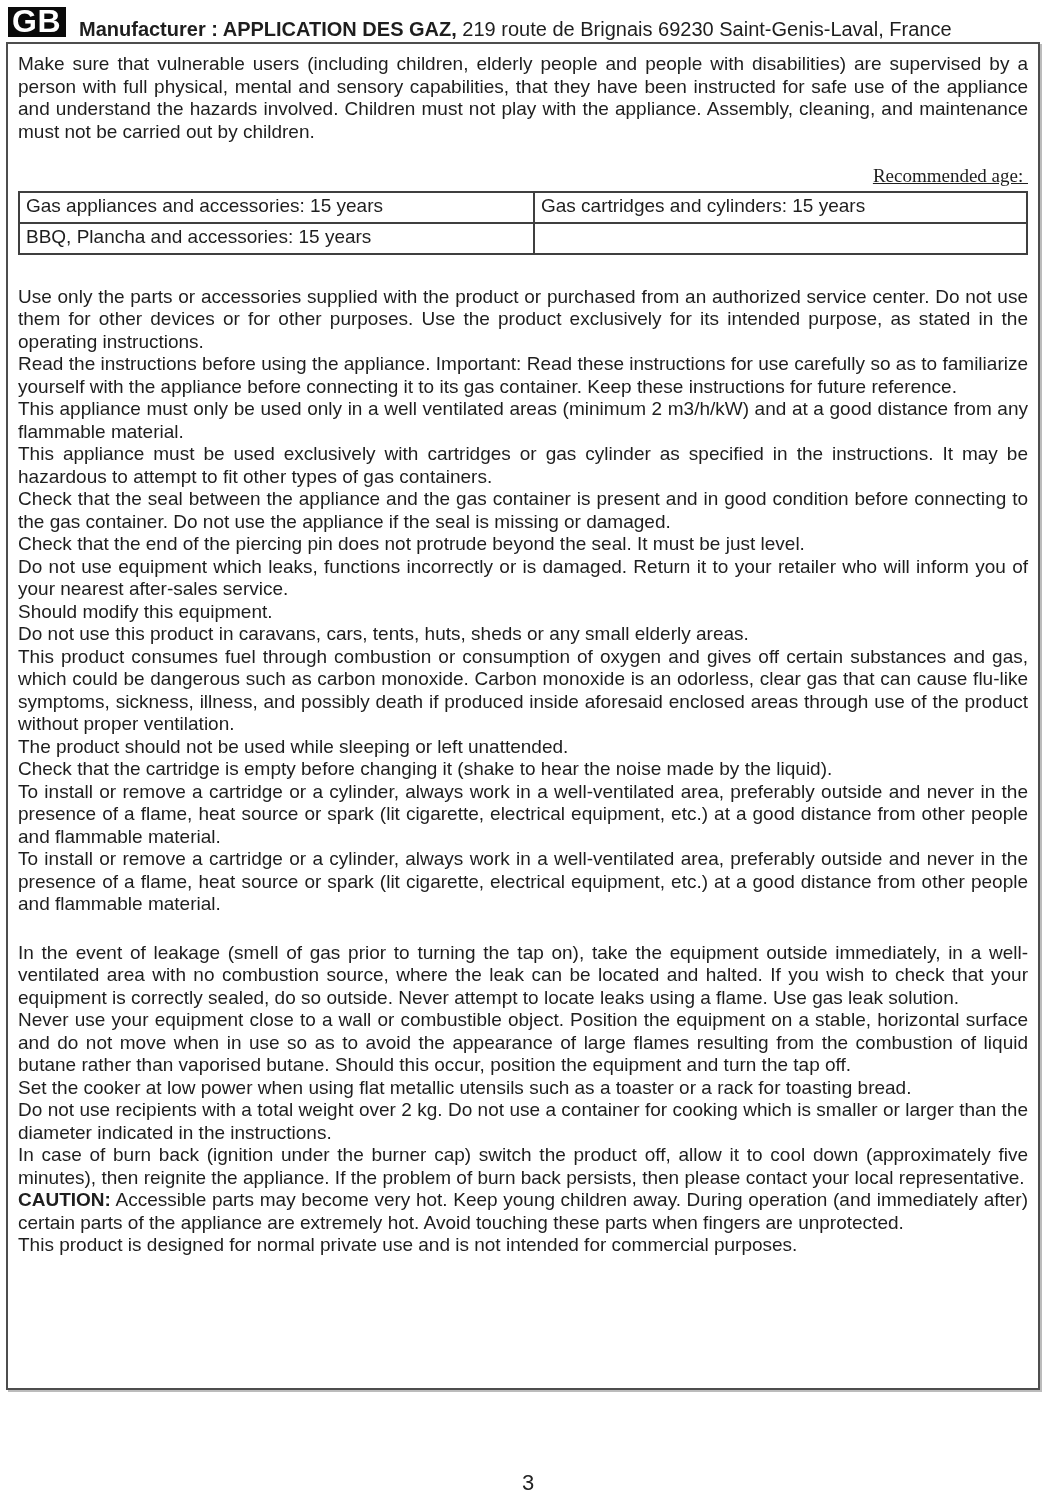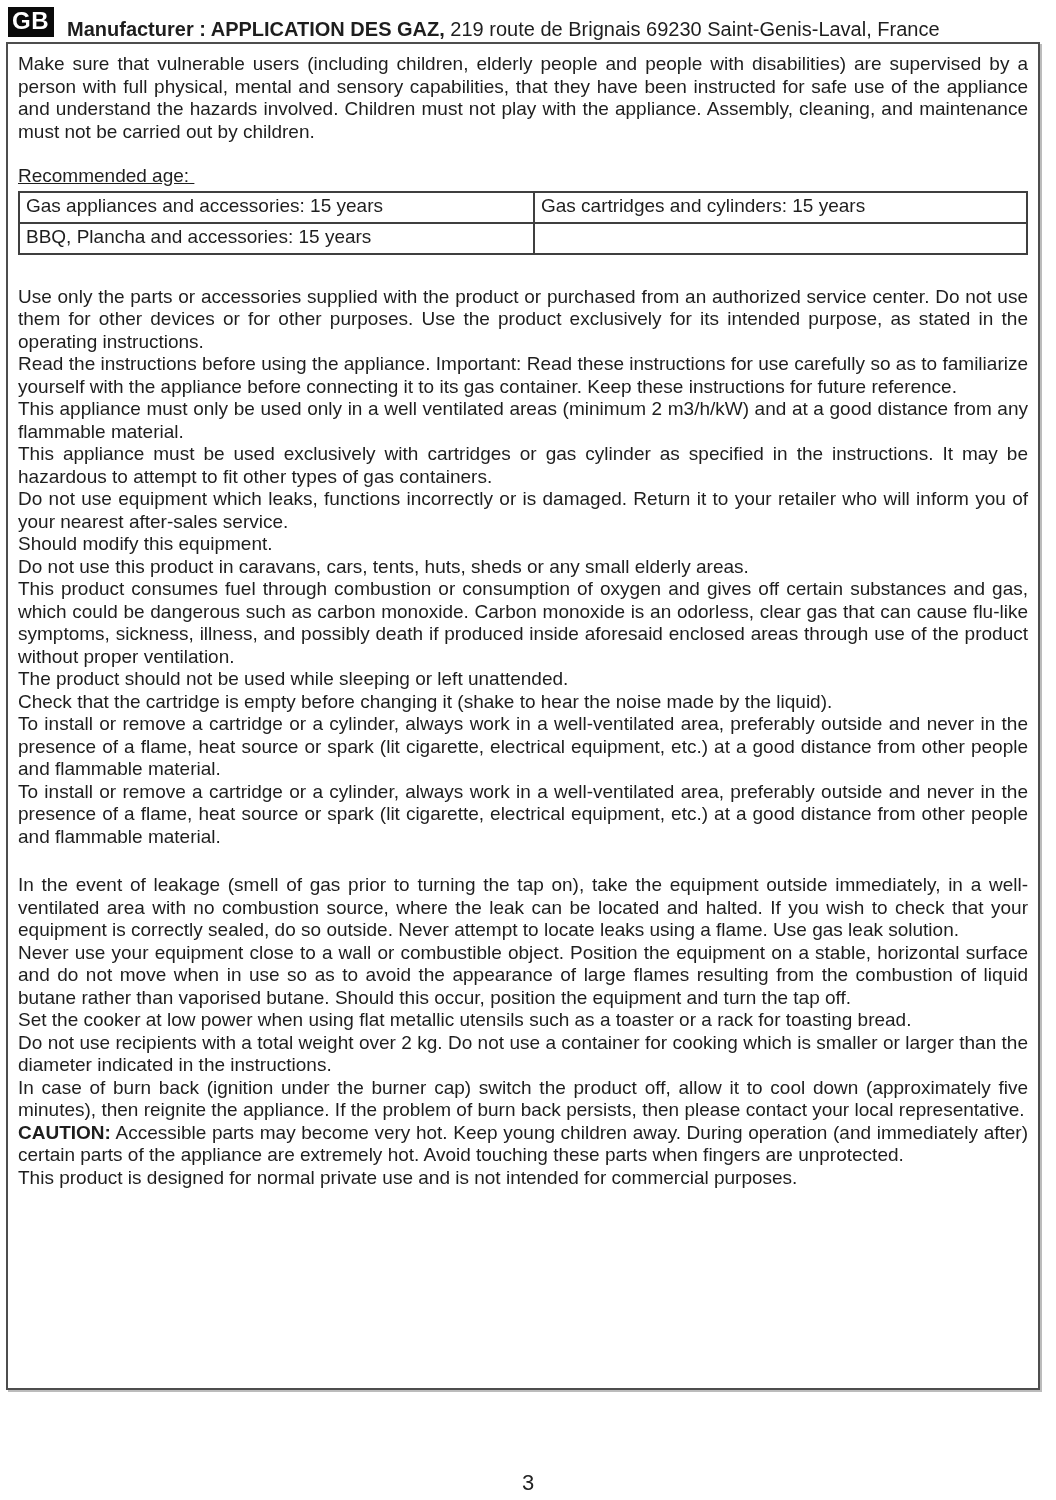--- a/index.html
+++ b/index.html
@@ -19,21 +19,21 @@
   .page-header {
     display: flex;
     align-items: center;
     padding: 5px 10px 4px 8px;
     height: 33px;
   }
   .country-badge {
     background: #0a0a0a;
     color: #ffffff;
     font-weight: bold;
-    font-size: 24px;
+    font-size: 32px;
     line-height: 28px;
     padding: 0 5px 2px 4px;
     letter-spacing: 0.5px;
     flex: 0 0 auto;
   }
   .mfr-line {
     margin: 16px 0 0 13px;
     font-size: 20px;
     white-space: nowrap;
   }
@@ -47,21 +47,21 @@
     border: 2px solid #4d4d4d;
     box-shadow: 2px 2px 0 #bcbcbc;
     padding: 9px 10px 8px 10px;
   }
   .safety-box p {
     margin: 0;
     font-size: 19px;
     line-height: 22.5px;
     text-align: justify;
   }
-  .safety-box p.no-justify { text-align: left; }
+  .safety-box p.no-justify { text-align: right; font-family: Liberation Serif, serif; }
   .gap-sm { margin-top: 22px !important; }
   .gap-md { margin-top: 26px !important; }
   .heading-underline {
     text-decoration: underline;
   }
   .age-table {
     border-collapse: collapse;
     width: 100%;
     margin: 3px 0 31px 0;
     table-layout: fixed;
@@ -110,20 +110,22 @@
         <td class="col-a">BBQ, Plancha and accessories: 15 years</td>
         <td></td>
       </tr>
     </tbody>
   </table>
 
   <p>Use only the parts or accessories supplied with the product or purchased from an authorized service center. Do not use them for other devices or for other purposes. Use the product exclusively for its intended purpose, as stated in the operating instructions.</p>
   <p>Read the instructions before using the appliance. Important: Read these instructions for use carefully so as to familiarize yourself with the appliance before connecting it to its gas container. Keep these instructions for future reference.</p>
   <p>This appliance must only be used only in a well ventilated areas (minimum 2 m3/h/kW) and at a good distance from any flammable material.</p>
   <p>This appliance must be used exclusively with cartridges or gas cylinder as specified in the instructions. It may be hazardous to attempt to fit other types of gas containers.</p>
+  <p>Check that the seal between the appliance and the gas container is present and in good condition before connecting to the gas container. Do not use the appliance if the seal is missing or damaged.</p>
+  <p>Check that the end of the piercing pin does not protrude beyond the seal. It must be just level.</p>
   <p>Do not use equipment which leaks, functions incorrectly or is damaged. Return it to your retailer who will inform you of your nearest after-sales service.</p>
   <p>Should modify this equipment.</p>
   <p>Do not use this product in caravans, cars, tents, huts, sheds or any small elderly areas.</p>
   <p>This product consumes fuel through combustion or consumption of oxygen and gives off certain substances and gas, which could be dangerous such as carbon monoxide. Carbon monoxide is an odorless, clear gas that can cause flu-like symptoms, sickness, illness, and possibly death if produced inside aforesaid enclosed areas through use of the product without proper ventilation.</p>
   <p>The product should not be used while sleeping or left unattended.</p>
   <p>Check that the cartridge is empty before changing it (shake to hear the noise made by the liquid).</p>
   <p>To install or remove a cartridge or a cylinder, always work in a well-ventilated area, preferably outside and never in the presence of a flame, heat source or spark (lit cigarette, electrical equipment, etc.) at a good distance from other people and flammable material.</p>
   <p>To install or remove a cartridge or a cylinder, always work in a well-ventilated area, preferably outside and never in the presence of a flame, heat source or spark (lit cigarette, electrical equipment, etc.) at a good distance from other people and flammable material.</p>
 
   <p class="gap-md">In the event of leakage (smell of gas prior to turning the tap on), take the equipment outside immediately, in a well-ventilated area with no combustion source, where the leak can be located and halted. If you wish to check that your equipment is correctly sealed, do so outside. Never attempt to locate leaks using a flame. Use gas leak solution.</p>

